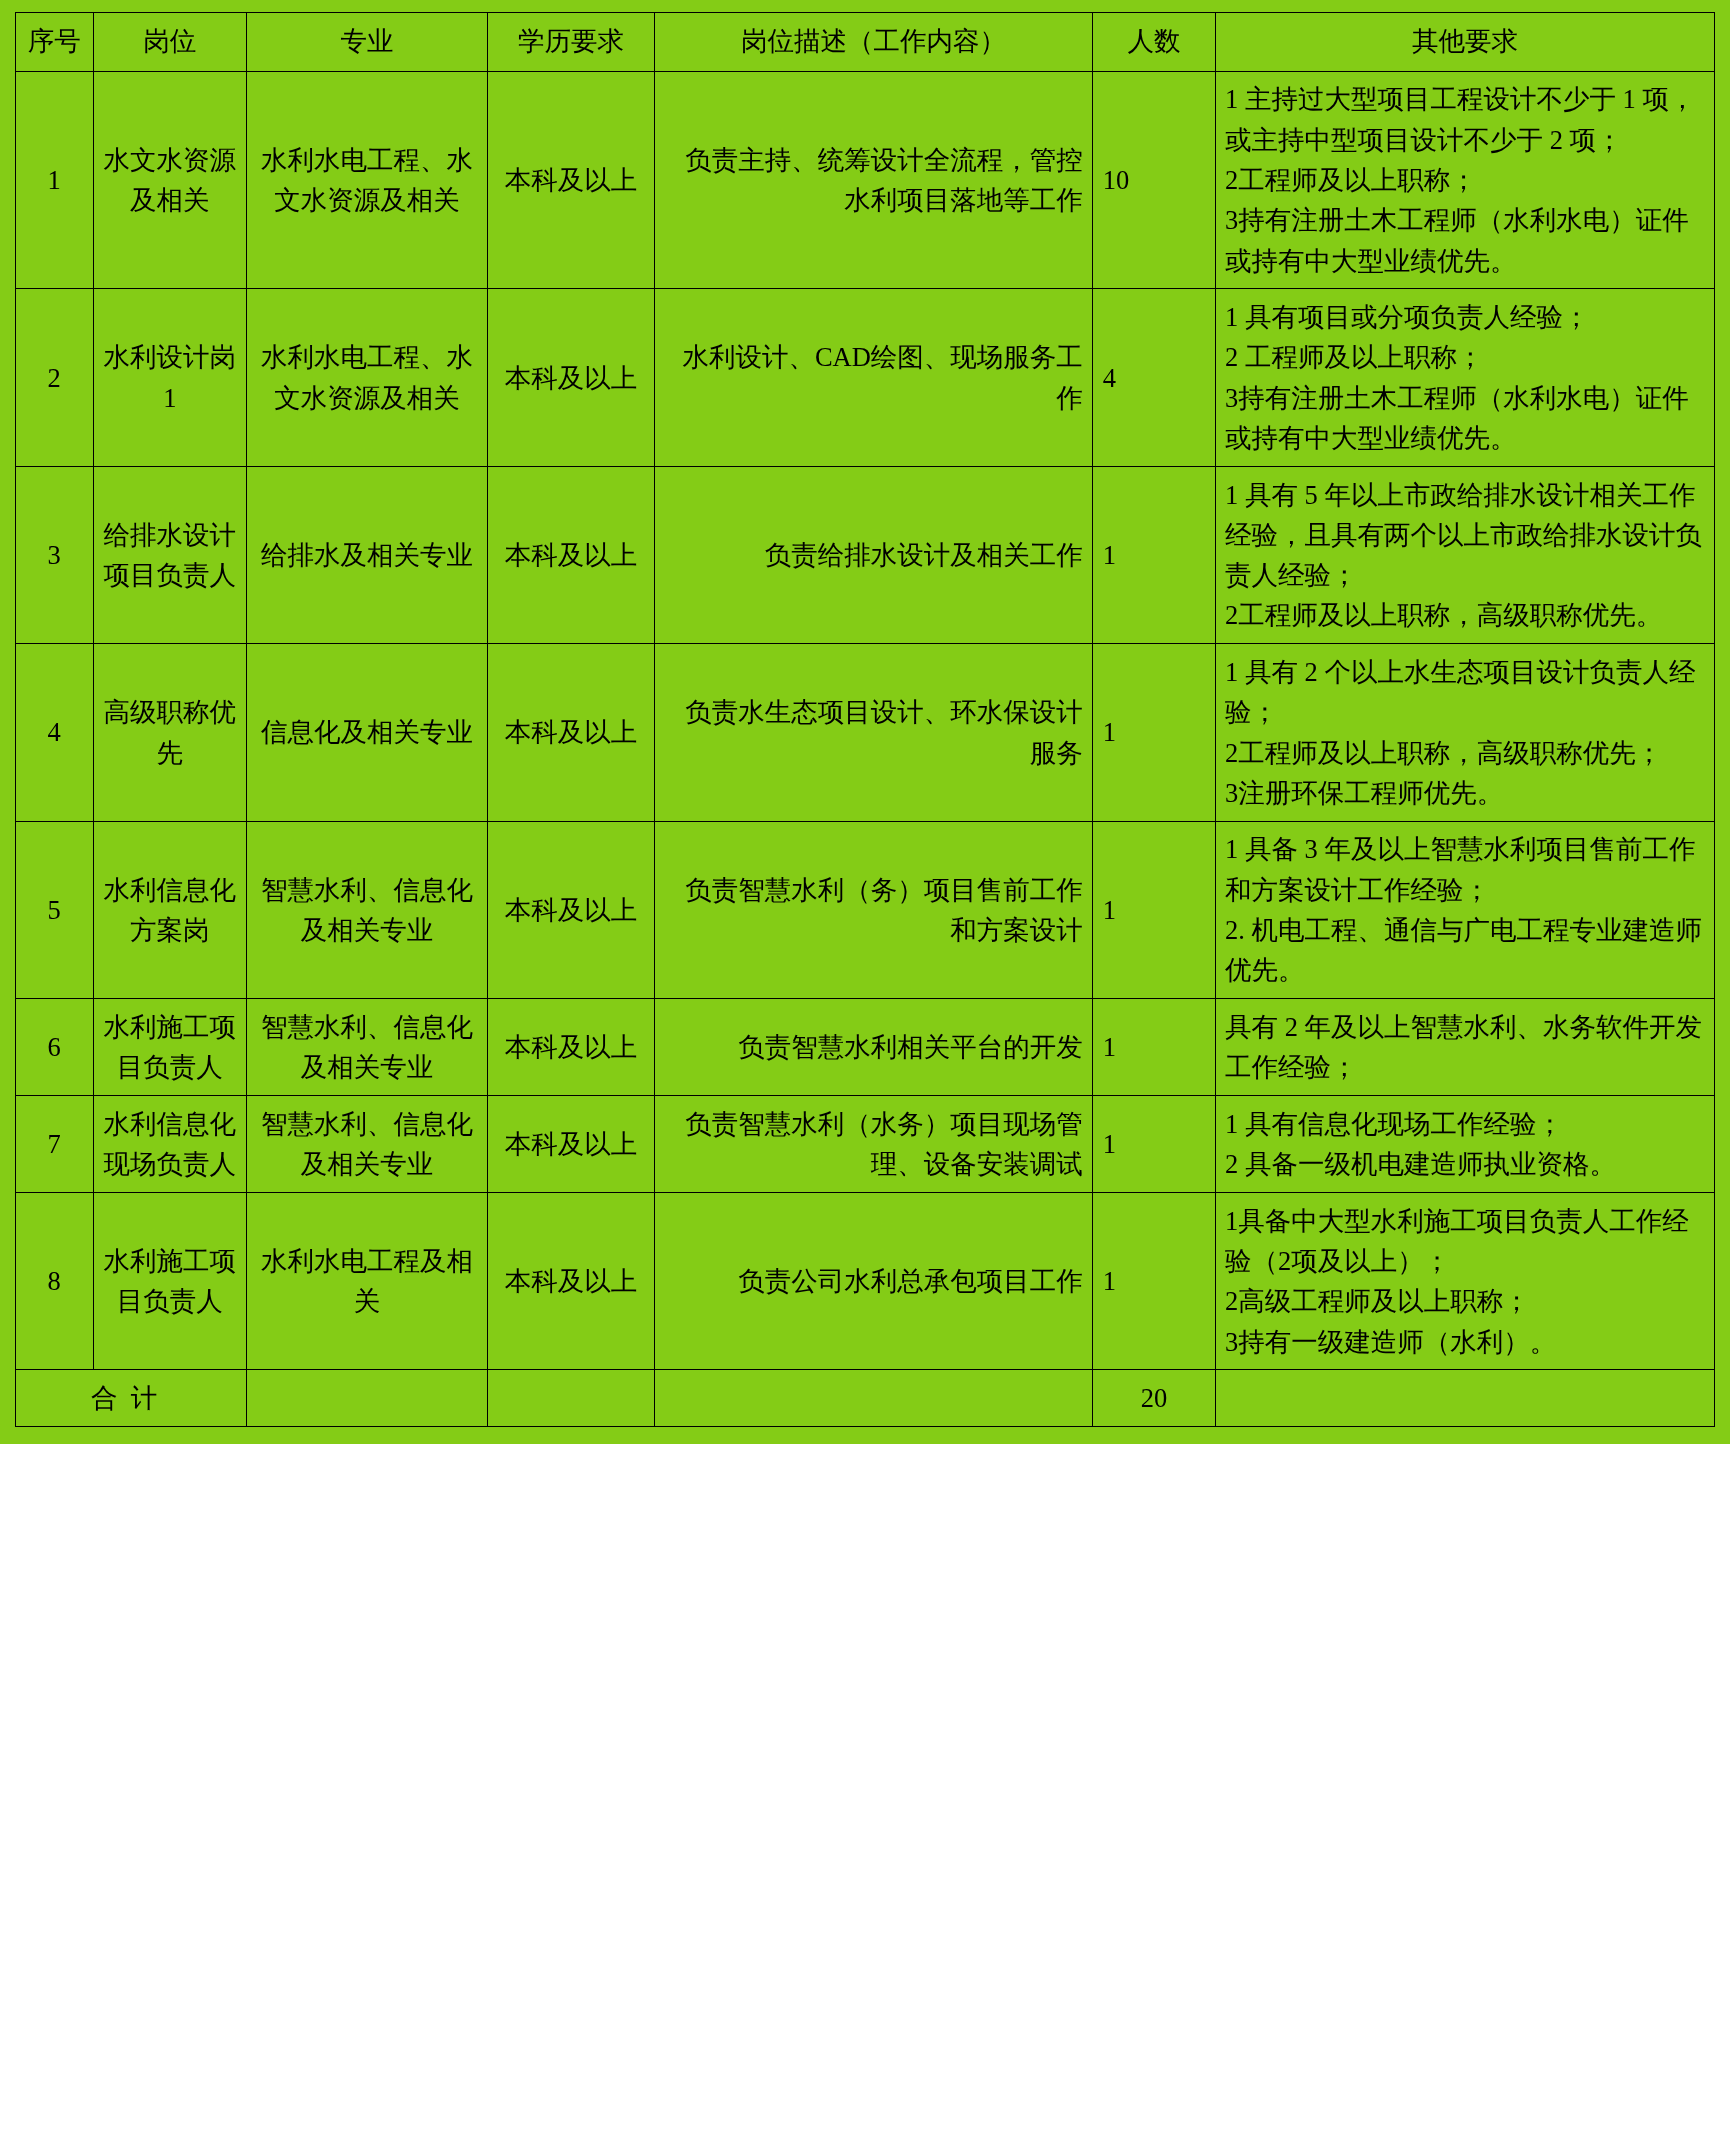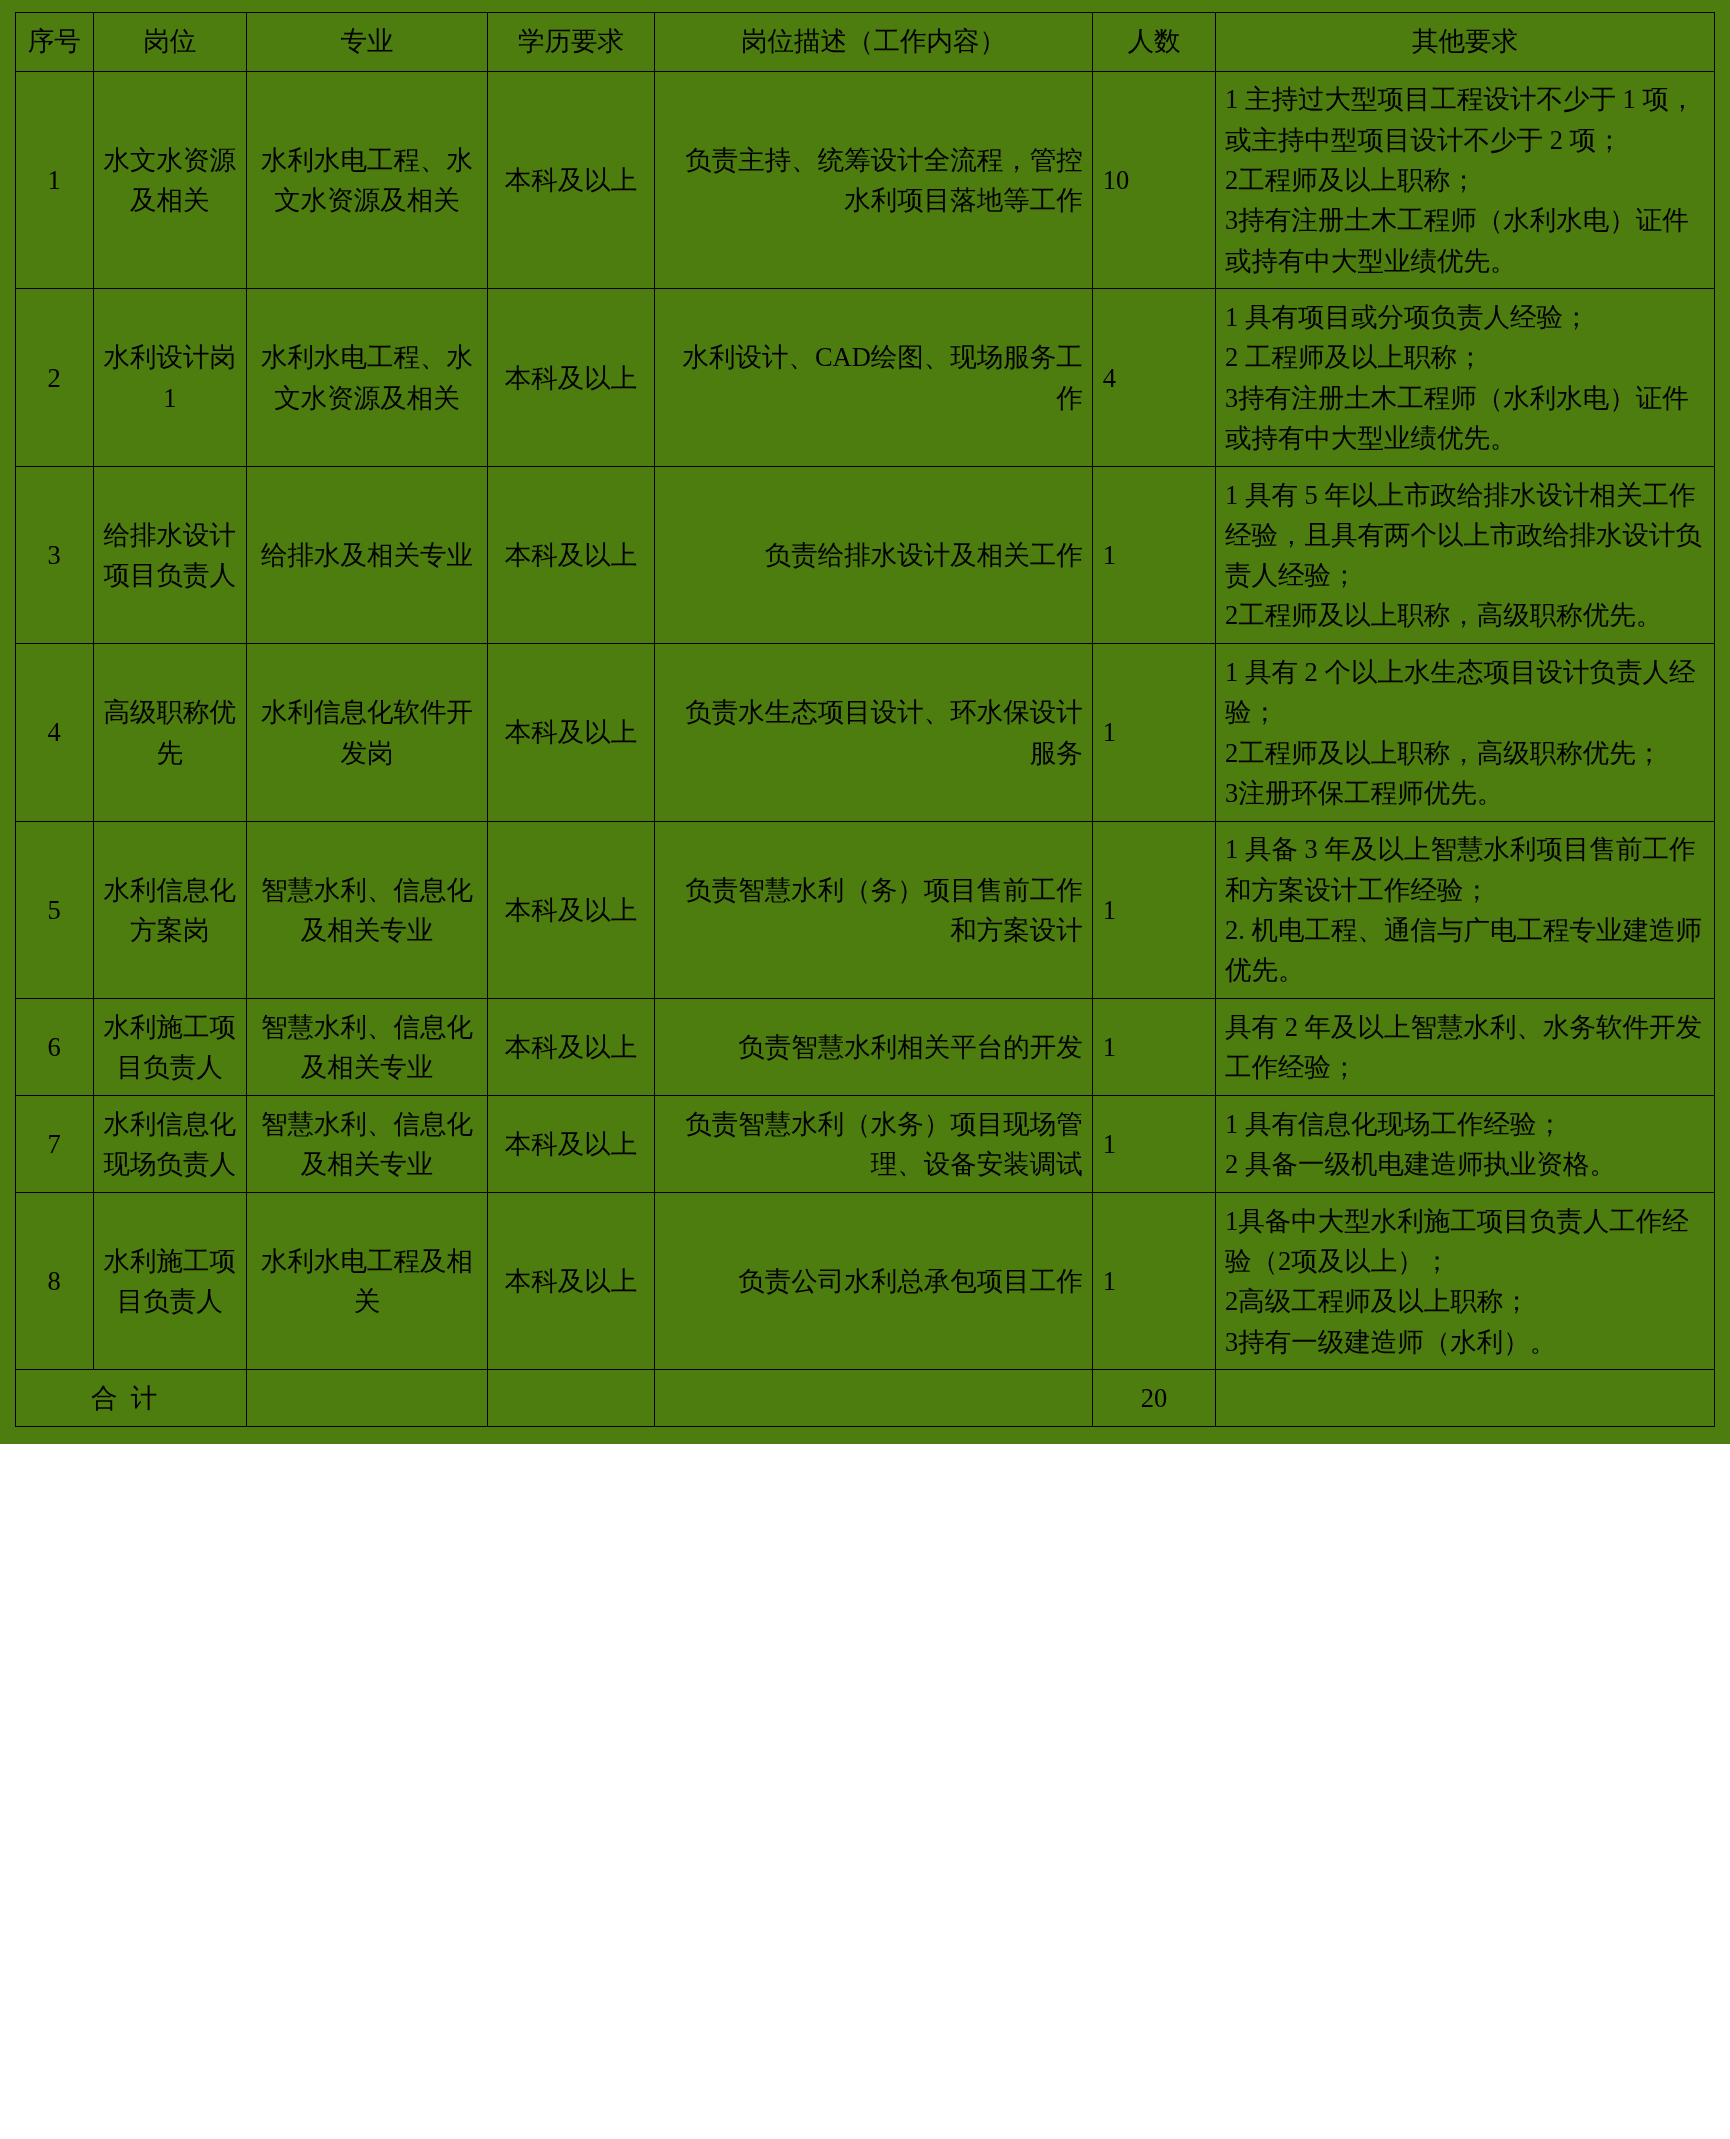--- a/index.html
+++ b/index.html
@@ -7,21 +7,21 @@
     padding: 0;
     background: #ffffff;
   }
   body {
     font-family: "Liberation Serif", "DejaVu Serif", serif;
   }
   .page {
     width: 1730px;
     box-sizing: border-box;
     padding: 12px 14.6px 17px 14.6px;
-    background: #4d7c0f;
+    background: #84cc16;
   }
   table.job-table {
     border-collapse: collapse;
     width: 100%;
     table-layout: fixed;
   }
   table.job-table col.c-no      { width: 4.6%; }
   table.job-table col.c-post    { width: 9.0%; }
   table.job-table col.c-major   { width: 14.2%; }
   table.job-table col.c-edu     { width: 9.8%; }
@@ -124,21 +124,21 @@
         <td class="post-cell">给排水设计项目负责人</td>
         <td class="major-cell">给排水及相关专业</td>
         <td class="edu-cell">本科及以上</td>
         <td class="desc-cell">负责给排水设计及相关工作</td>
         <td class="center">1</td>
         <td class="other-cell">1 具有 5 年以上市政给排水设计相关工作经验，且具有两个以上市政给排水设计负责人经验；<br>2工程师及以上职称，高级职称优先。</td>
       </tr>
       <tr>
         <td class="no-cell">4</td>
         <td class="post-cell">高级职称优先</td>
-        <td class="major-cell">水利信息化软件开发岗</td>
+        <td class="major-cell">信息化及相关专业</td>
         <td class="edu-cell">本科及以上</td>
         <td class="desc-cell">负责水生态项目设计、环水保设计服务</td>
         <td class="center">1</td>
         <td class="other-cell">1 具有 2 个以上水生态项目设计负责人经验；<br>2工程师及以上职称，高级职称优先；<br>3注册环保工程师优先。</td>
       </tr>
       <tr>
         <td class="no-cell">5</td>
         <td class="post-cell">水利信息化方案岗</td>
         <td class="major-cell">智慧水利、信息化及相关专业</td>
         <td class="edu-cell">本科及以上</td>

